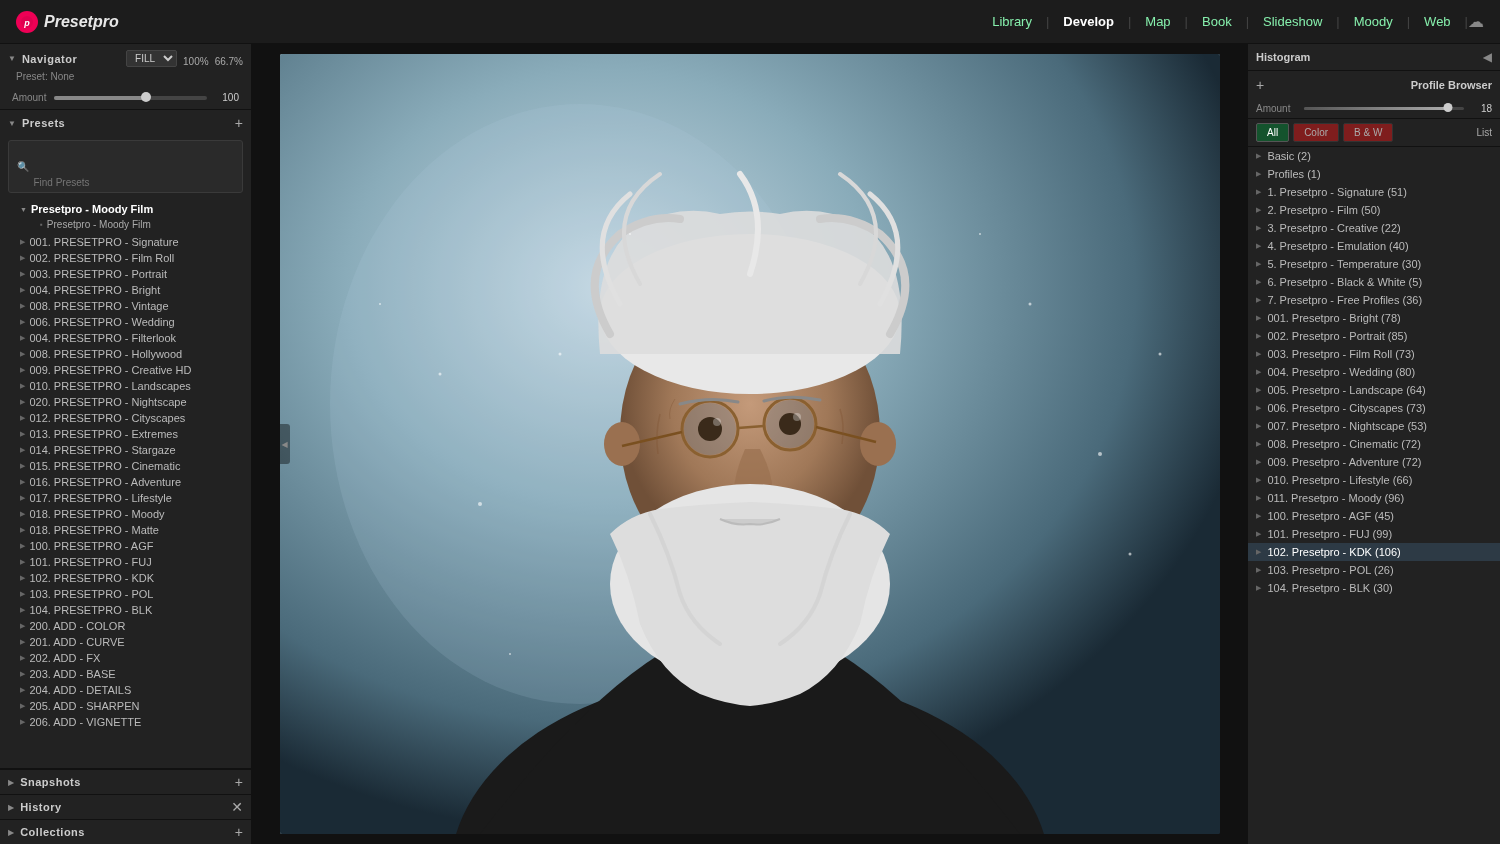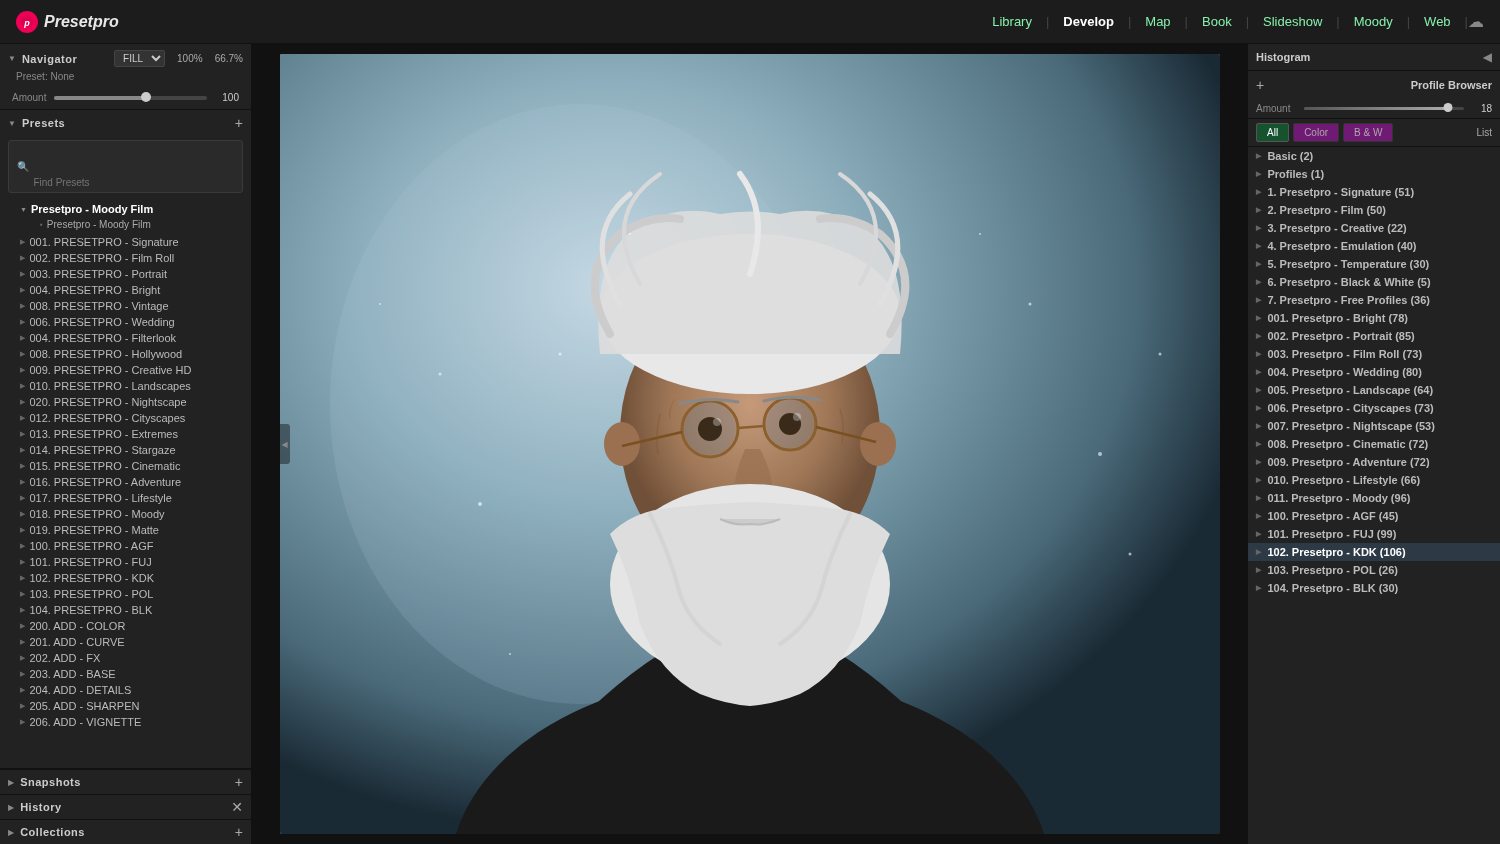--- a/index.html
+++ b/index.html
@@ -21,21 +21,21 @@
 
     
     #left-panel { width: 252px; background: #222; border-right: 1px solid #111; display: flex; flex-direction: column; flex-shrink: 0; overflow: hidden; }
 
     
     #navigator { border-bottom: 1px solid #111; padding: 6px 8px; }
     .panel-header { display: flex; align-items: center; justify-content: space-between; cursor: pointer; }
     .panel-header-left { display: flex; align-items: center; gap: 6px; }
     .triangle { font-size: 8px; color: #888; }
     .panel-title { color: #ccc; font-size: 11px; font-weight: 600; letter-spacing: 0.5px; }
-    .nav-controls { display: flex; align-items: center; gap: 12px; }
+    .nav-controls { display: flex; align-items: flex-end; gap: 6px; }
     .nav-dropdown { background: #333; border: 1px solid #444; color: #ccc; font-size: 10px; padding: 1px 4px; border-radius: 2px; cursor: pointer; }
     .nav-pct { color: #aaa; font-size: 10px; }
 
     
     .amount-row { display: flex; align-items: center; justify-content: space-between; margin-top: 6px; padding: 0 4px; }
     .amount-label { color: #888; font-size: 10px; }
     .slider-container { flex: 1; margin: 0 8px; position: relative; height: 4px; background: #444; border-radius: 2px; }
     .slider-fill { position: absolute; left: 0; top: 0; height: 100%; background: #888; border-radius: 2px; width: 60%; }
     .slider-thumb { position: absolute; top: -4px; left: 60%; width: 10px; height: 10px; background: #ccc; border-radius: 50%; transform: translateX(-50%); cursor: pointer; }
     .amount-value { color: #ccc; font-size: 10px; min-width: 24px; text-align: right; }
@@ -97,30 +97,30 @@
     .pb-close-btn { color: #aaa; font-size: 10px; cursor: pointer; background: #333; border: none; padding: 2px 8px; border-radius: 2px; }
     .pb-amount-row { display: flex; align-items: center; padding: 4px 8px; gap: 8px; }
     .pb-amount-label { color: #888; font-size: 10px; min-width: 40px; }
     .pb-slider { flex: 1; height: 3px; background: #444; border-radius: 2px; position: relative; }
     .pb-slider-fill { position: absolute; left: 0; top: 0; height: 100%; background: linear-gradient(to right, #555, #aaa); border-radius: 2px; width: 90%; }
     .pb-slider-thumb { position: absolute; top: -4px; left: 90%; width: 9px; height: 9px; background: #ccc; border-radius: 50%; transform: translateX(-50%); cursor: pointer; }
     .pb-amount-val { color: #ccc; font-size: 10px; min-width: 20px; text-align: right; }
 
     
     .filter-tabs { display: flex; align-items: center; padding: 4px 8px; gap: 4px; border-bottom: 1px solid #111; }
-    .filter-tab { padding: 3px 10px; font-size: 10px; color: #aaa; cursor: pointer; border-radius: 2px; background: #701a75; border: 1px solid #333; }
+    .filter-tab { padding: 3px 10px; font-size: 10px; color: #aaa; cursor: pointer; border-radius: 2px; background: #7f1d1d; border: 1px solid #333; }
     .filter-tab.active { background: #14532d; color: #fff; border-color: #555; }
     .filter-tab-list { margin-left: auto; font-size: 10px; color: #aaa; cursor: pointer; }
 
     
     #profile-list { flex: 1; overflow-y: auto; }
     #profile-list::-webkit-scrollbar { width: 4px; }
     #profile-list::-webkit-scrollbar-track { background: #1a1a1a; }
     #profile-list::-webkit-scrollbar-thumb { background: #444; }
-    .profile-item { display: flex; align-items: center; gap: 6px; padding: 3px 8px; cursor: pointer; font-weight: bold; }
+    .profile-item { display: flex; align-items: center; gap: 6px; padding: 3px 8px; cursor: pointer; }
     .profile-item.active { background: #2d3a45; }
     .pi-arrow { font-size: 7px; color: #666; }
     .pi-item-name { color: #bbb; font-size: 11px; }
     .profile-item.active .pi-item-name { color: #fff; }
   </style>
 </head>
 <body>
 
 <div id="top-nav">
   <div class="logo-area">
@@ -275,21 +275,21 @@
             <div class="preset-item">
               <span class="pi-triangle">▶</span>
               <span class="pi-name">017. PRESETPRO - Lifestyle</span>
             </div>
             <div class="preset-item">
               <span class="pi-triangle">▶</span>
               <span class="pi-name">018. PRESETPRO - Moody</span>
             </div>
             <div class="preset-item">
               <span class="pi-triangle">▶</span>
-              <span class="pi-name">019. PRESETPRO - Matte</span>
+              <span class="pi-name">018. PRESETPRO - Matte</span>
             </div>
             <div class="preset-item">
               <span class="pi-triangle">▶</span>
               <span class="pi-name">100. PRESETPRO - AGF</span>
             </div>
             <div class="preset-item">
               <span class="pi-triangle">▶</span>
               <span class="pi-name">101. PRESETPRO - FUJ</span>
             </div>
             <div class="preset-item">

